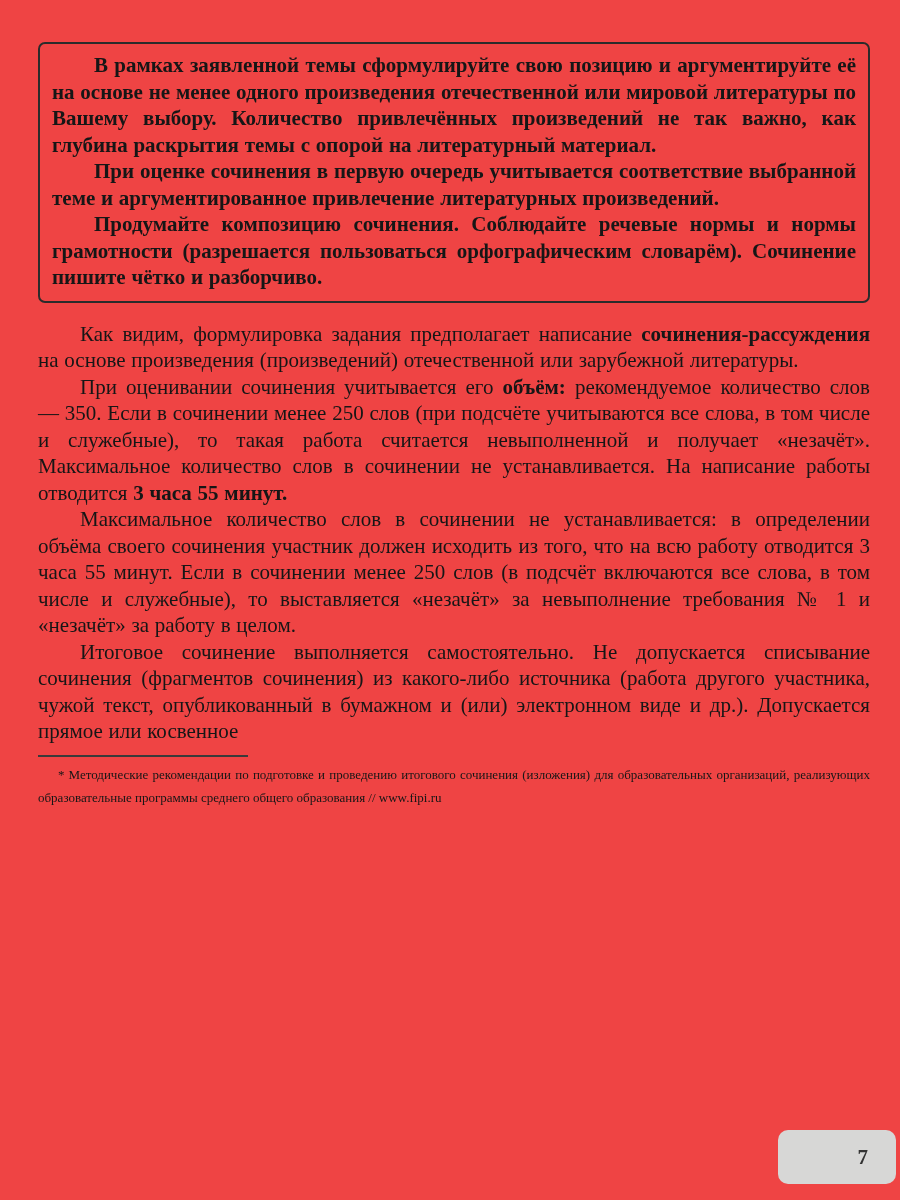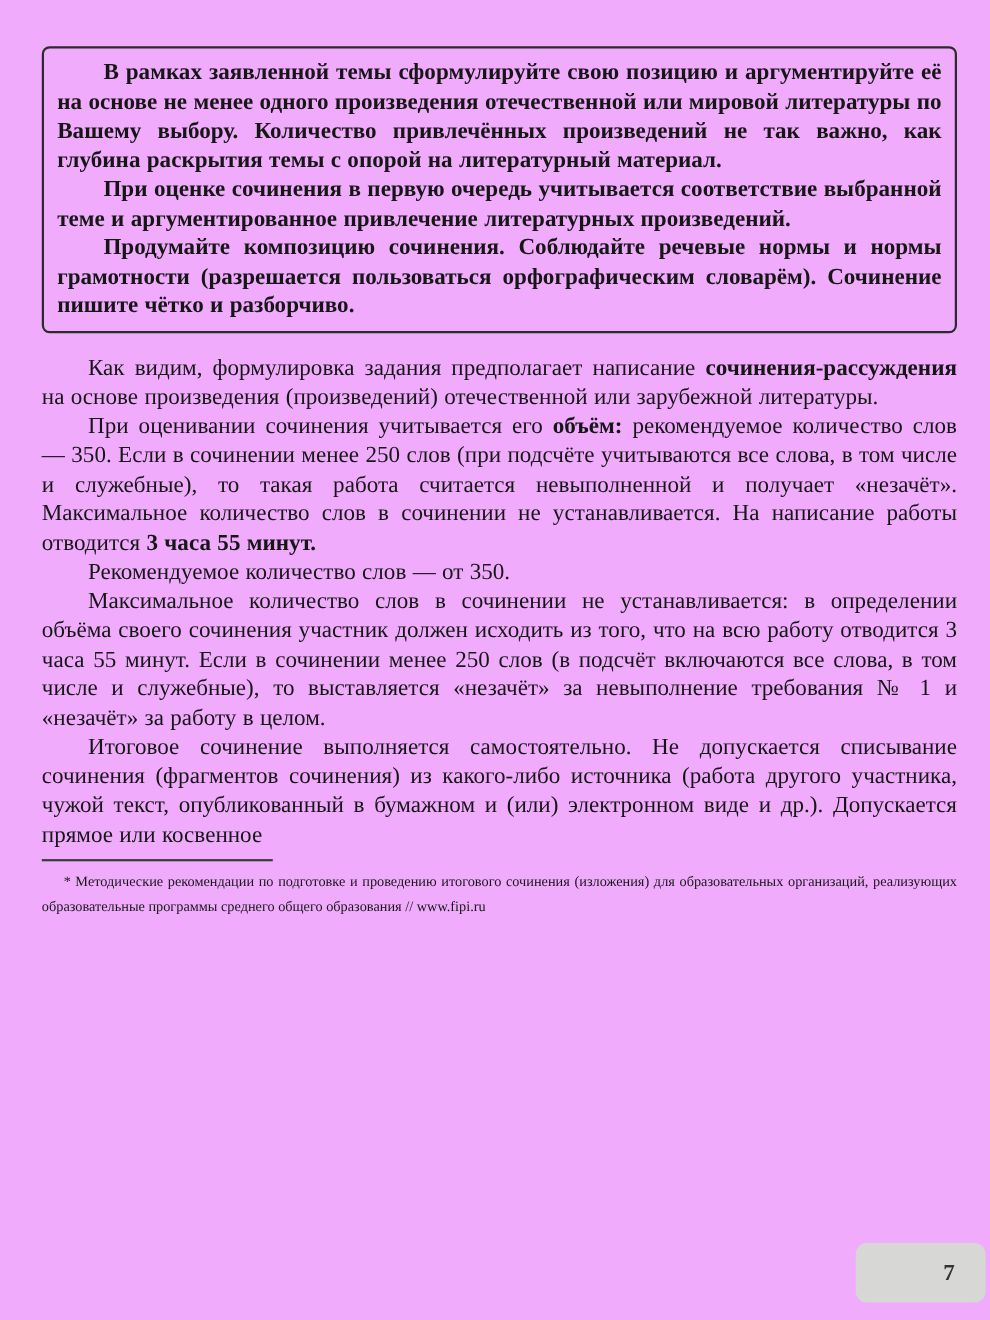--- a/index.html
+++ b/index.html
@@ -5,21 +5,21 @@
   html, body {
     margin: 0;
     padding: 0;
     background: #e8e8e8;
   }
   .page {
     position: relative;
     width: 900px;
     height: 1200px;
     margin: 0 auto;
-    background: #f0abfc;
+    background: #ef4444;
     overflow: hidden;
     font-family: "Liberation Serif", "DejaVu Serif", serif;
     color: #161616;
   }
   .content {
     position: absolute;
     left: 38px;
     right: 30px;
     top: 42px;
   }
@@ -95,21 +95,20 @@
       <p class="para">Продумайте композицию сочинения. Соблюдайте речевые нормы и нормы грамотности (разрешается пользоваться орфографическим словарём). Сочинение пишите чётко и разборчиво.</p>
     </div>
 
     <div class="body-text">
       <p class="para"><span>Как видим, формулировка задания предполагает написание </span><b class="bold">сочинения-рассуждения</b><span> на основе произведения (произведений) отечественной или зарубежной литературы.</span></p>
 
       <p class="para"><span>При оценивании сочинения учитывается его </span><b class="bold">объём:</b><span> рекомендуемое количество слов — 350. Если в сочинении менее 250 слов (при подсчёте учитываются все слова, в том числе и служебные), то такая работа считается невыполненной и получает «незачёт». Максимальное количество слов в сочинении не устанавливается. На написание работы отводится </span><b class="bold">3 часа 55 минут.</b></p>
 
 
 
-      <p class="para">Рекомендуемое количество слов — от 350.</p>
 
       <p class="para">Максимальное количество слов в сочинении не устанавливается: в определении объёма своего сочинения участник должен исходить из того, что на всю работу отводится 3 часа 55 минут. Если в сочинении менее 250 слов (в подсчёт включаются все слова, в том числе и служебные), то выставляется «незачёт» за невыполнение требования № 1 и «незачёт» за работу в целом.</p>
 
 
       <p class="para">Итоговое сочинение выполняется самостоятельно. Не допускается списывание сочинения (фрагментов сочинения) из какого-либо источника (работа другого участника, чужой текст, опубликованный в бумажном и (или) электронном виде и др.). Допускается прямое или косвенное</p>
     </div>
 
     <div class="footnote">
       <div class="footnote-rule"></div>
       <p class="fn-text"><span class="fn-marker">*</span><span>Методические рекомендации по подготовке и проведению итогового сочинения (изложения) для образовательных организаций, реализующих образовательные программы среднего общего образования // www.fipi.ru</span></p>

